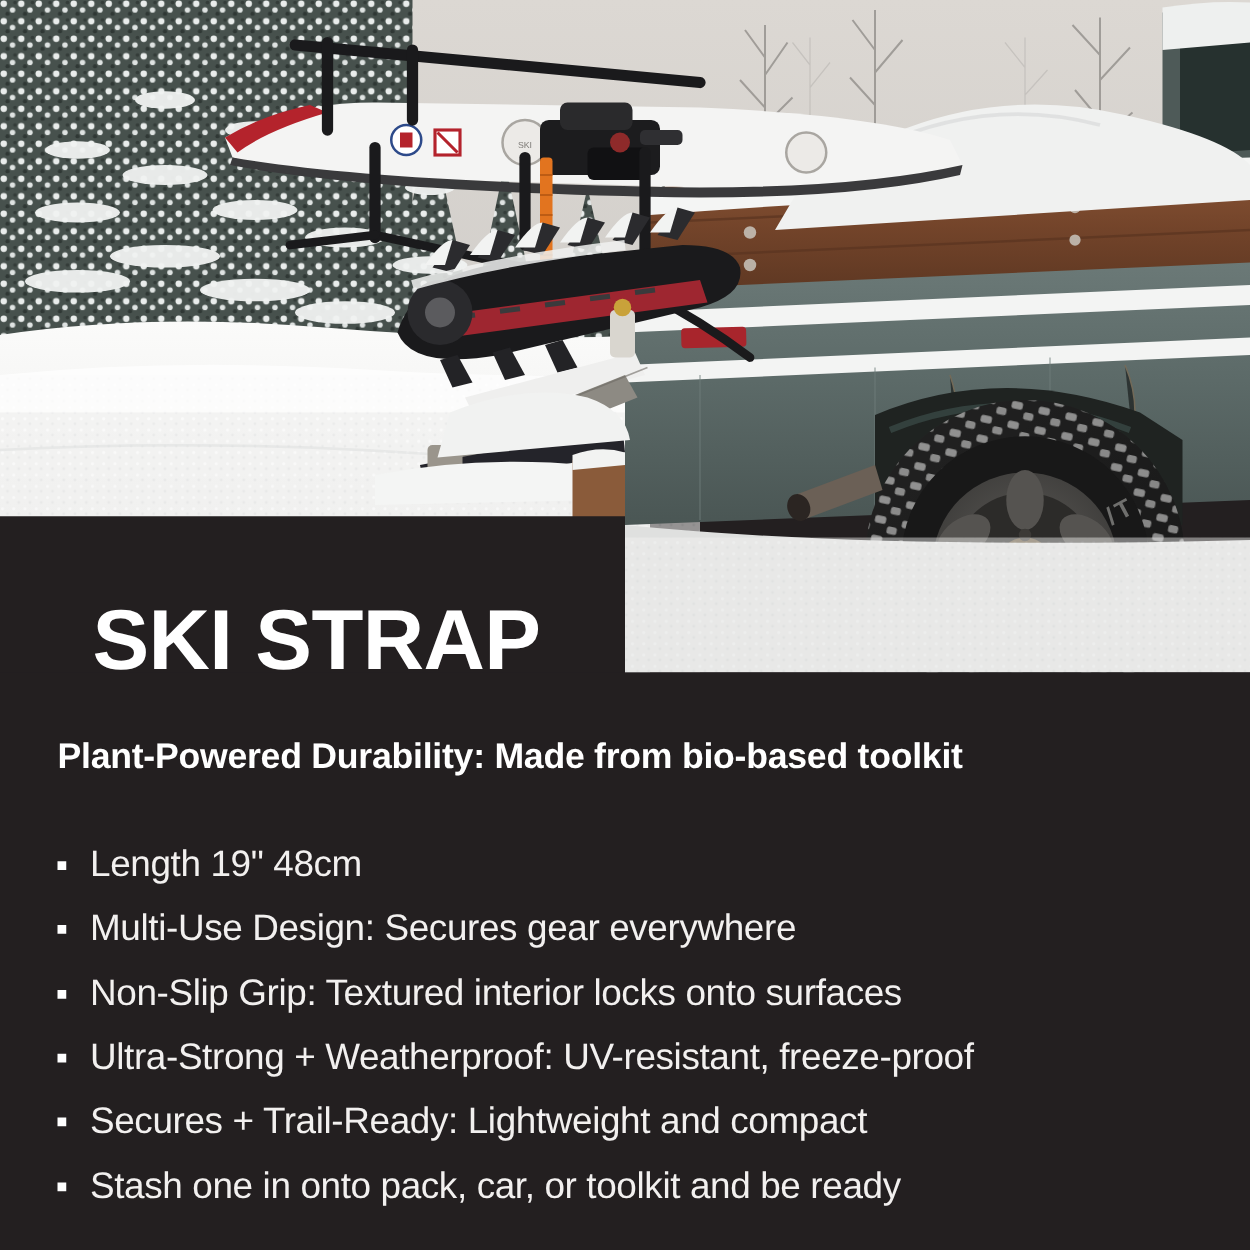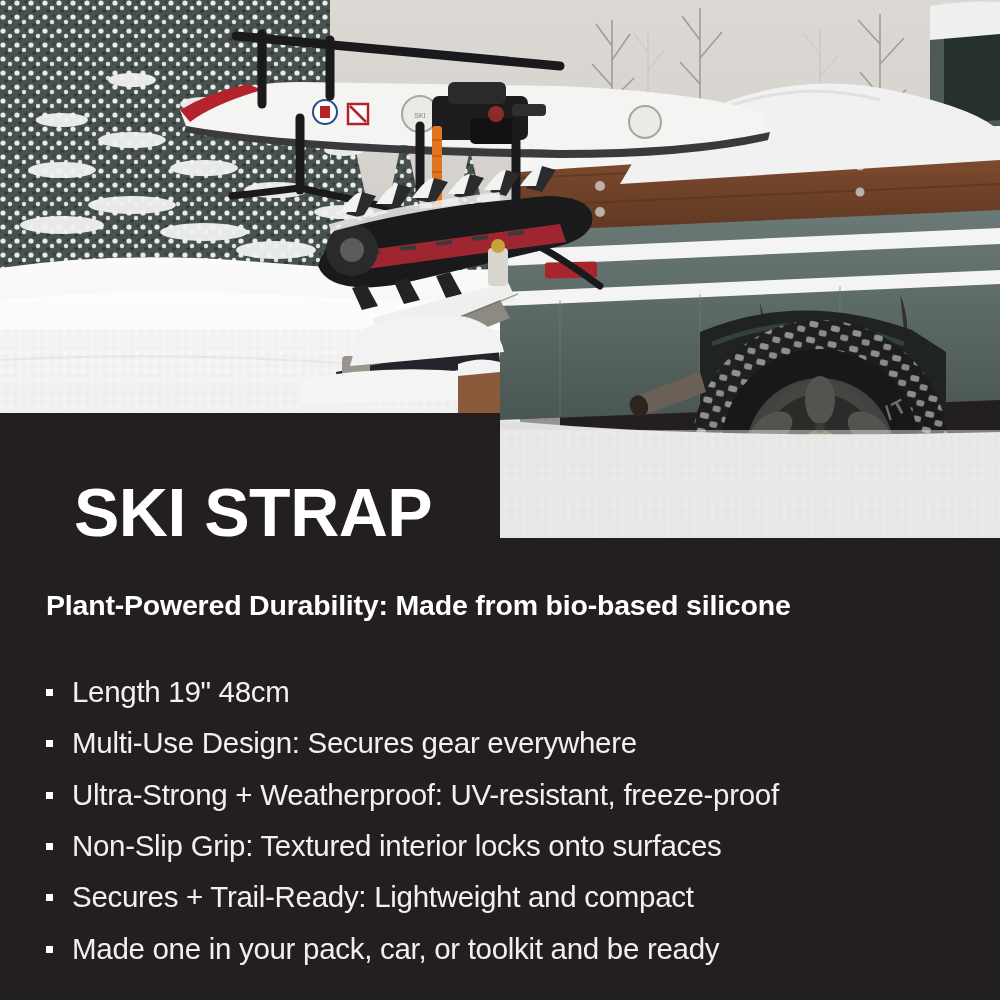--- a/index.html
+++ b/index.html
@@ -411,42 +411,42 @@
       </g>
     </svg>
   </div>
 
   <div class="panel-left"></div>
   <div class="panel-bottom"></div>
 
   <h1 class="title">SKI STRAP</h1>
 
   <div class="content">
-    <p class="subhead">Plant-Powered Durability: Made from bio-based silicone</p>
+    <p class="subhead">Plant-Powered Durability: Made from bio-based toolkit</p>
     <ul class="bullets">
       <li>
         <span class="bullet-mark"></span>
         <span>Length 19" 48cm</span>
       </li>
       <li>
         <span class="bullet-mark"></span>
         <span>Multi-Use Design: Secures gear everywhere</span>
       </li>
       <li>
         <span class="bullet-mark"></span>
+        <span>Non-Slip Grip: Textured interior locks onto surfaces</span>
+      </li>
+      <li>
+        <span class="bullet-mark"></span>
         <span>Ultra-Strong + Weatherproof: UV-resistant, freeze-proof</span>
       </li>
       <li>
         <span class="bullet-mark"></span>
-        <span>Non-Slip Grip: Textured interior locks onto surfaces</span>
-      </li>
-      <li>
-        <span class="bullet-mark"></span>
         <span>Secures + Trail-Ready: Lightweight and compact</span>
       </li>
       <li>
         <span class="bullet-mark"></span>
-        <span>Made one in your pack, car, or toolkit and be ready</span>
+        <span>Stash one in onto pack, car, or toolkit and be ready</span>
       </li>
     </ul>
   </div>
 
 </div>
 
 </body></html>

